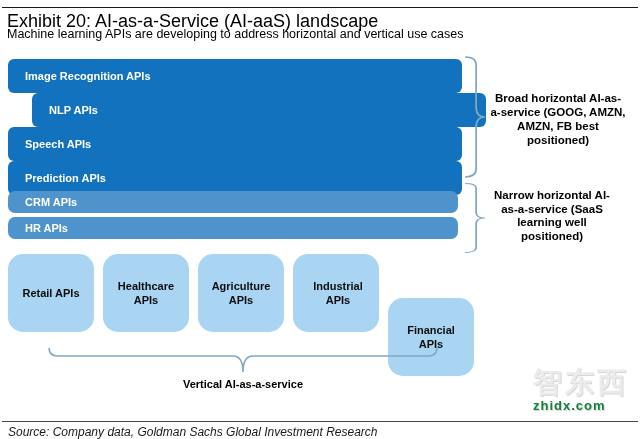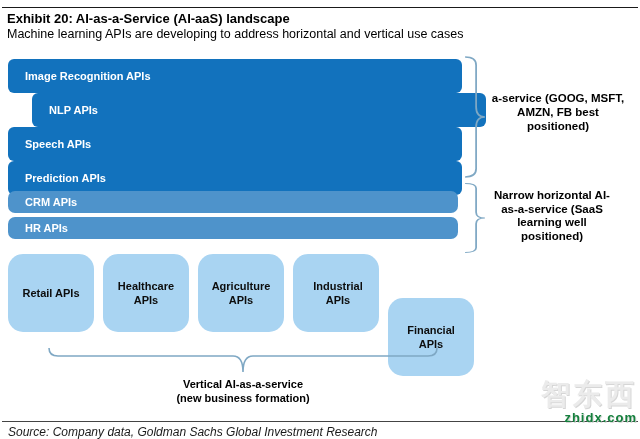--- a/index.html
+++ b/index.html
@@ -3,21 +3,21 @@
 <meta charset="utf-8">
 <style>
   html,body{margin:0;padding:0;background:#fff;}
   .page{
     position:relative;width:640px;height:439px;background:#ffffff;
     font-family:"Liberation Sans",sans-serif;color:#000;overflow:hidden;
   }
   .rule{position:absolute;left:2px;width:636px;height:1px;background:#1a1a1a;}
   .rule-top{top:7px;}
   .rule-bottom{top:421px;background:#444;}
-  .title{position:absolute;left:7px;top:11px;font-size:13px;font-weight:bold;white-space:nowrap;}
+  .title{position:absolute;left:7px;top:11px;font-size:18px;font-weight:normal;white-space:nowrap;}
   .subtitle{position:absolute;left:7px;top:27px;font-size:12.5px;white-space:nowrap;}
 
   .bar{
     position:absolute;left:8px;box-sizing:border-box;border-radius:6px;
     color:#fff;font-weight:bold;font-size:11px;
     display:flex;align-items:center;padding-left:17px;
   }
   .bar-broad{background:#1272BD;width:454px;height:34px;}
   .bar-narrow{background:#4E93CB;width:450px;height:22px;border-radius:7px;}
   .bar1{top:59px;}.bar2{top:93px;margin-left:24px;}.bar3{top:127px;}.bar4{top:161px;}
@@ -42,21 +42,21 @@
   }
   .ann-broad{left:478px;top:91px;width:160px;}
   .ann-narrow{left:472px;top:189px;width:160px;line-height:13.5px;}
   .ann-vertical{left:123px;top:377px;width:240px;font-size:11px;}
 
   .source{
     position:absolute;left:8px;top:425px;font-size:12px;font-style:italic;color:#1a1a1a;
     white-space:nowrap;
   }
   .watermark{
-    position:absolute;right:3px;top:380px;width:104px;text-align:right;
+    position:absolute;right:3px;top:368px;width:104px;text-align:left;
     color:#ebebeb;user-select:none;line-height:1;
   }
   .wm-cn{font-size:29px;font-weight:bold;letter-spacing:3px;text-shadow:1px 1px 0 #d6d6d6;}
   .wm-url{font-size:13px;font-weight:bold;letter-spacing:1px;color:#15803d;
     text-shadow:1px 1px 0 #d6d6d6;margin-top:2px;}
 </style>
 </head>
 <body>
 
 <div class="page">
@@ -111,33 +111,33 @@
       <path d="M1 1 Q11 1 11 9 L11 50 Q11 60 19 60 Q11 60 11 70 L11 111 Q11 119 1 119" fill="none" stroke="#7FA8C4" stroke-width="1.6"></path>
     </svg>
   </div>
   <div class="brace brace-vertical">
     <svg viewBox="0 0 390 27" preserveAspectRatio="none" aria-hidden="true">
       <path d="M1 1 Q1 9 10 9 L185 9 Q195 9 195 25 Q195 9 205 9 L380 9 Q389 9 389 1" fill="none" stroke="#7FA8C4" stroke-width="1.6"></path>
     </svg>
   </div>
 
   <div class="ann ann-broad">
-    <div>a-service (GOOG, MSFT,</div>
+    <div>Broad horizontal AI-as-</div>
+    <div>a-service (GOOG, AMZN,</div>
     <div>AMZN, FB best</div>
     <div>positioned)</div>
   </div>
   <div class="ann ann-narrow">
     <div>Narrow horizontal AI-</div>
     <div>as-a-service (SaaS</div>
     <div>learning well</div>
     <div>positioned)</div>
   </div>
   <div class="ann ann-vertical">
     <div>Vertical AI-as-a-service</div>
-    <div>(new business formation)</div>
   </div>
 
   <div class="rule rule-bottom"></div>
   <div class="source">Source: Company data, Goldman Sachs Global Investment Research</div>
 
   <div class="watermark">
     <div class="wm-cn">智东西</div>
     <div class="wm-url">zhidx.com</div>
   </div>
 

